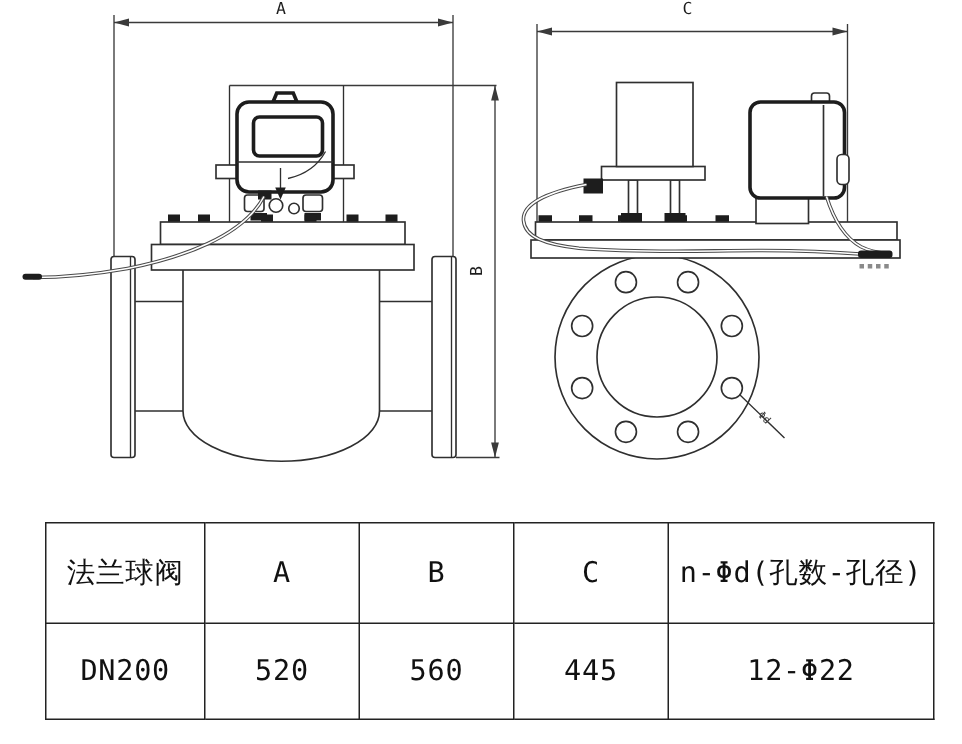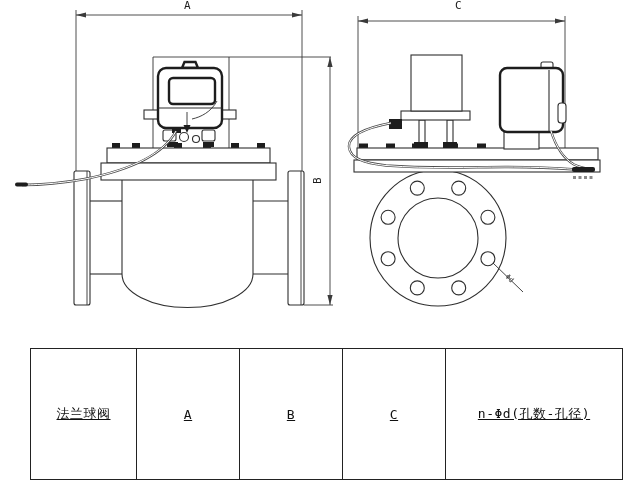--- a/index.html
+++ b/index.html
@@ -18,21 +18,21 @@
   svg .arr  { fill:#3a3a3a; stroke:none; }
   svg text.dimlbl { font-family:"DejaVu Sans Mono","Liberation Mono",monospace; font-size:11px; fill:#1d1d1d; }
   svg text.tiny   { font-family:"DejaVu Sans Mono","Liberation Mono",monospace; font-size:7px; fill:#3a3a3a; }
   svg .cable-core { stroke:#fff; stroke-width:1; fill:none; }
   svg .cable      { stroke:#4a4a4a; stroke-width:2.4; fill:none; }
 
   table.spec {
     position:absolute; left:30px; top:348px; width:592px; height:132px;
     border-collapse:collapse; table-layout:fixed;
     font-family:"DejaVu Sans Mono","Liberation Mono",monospace;
-    font-size:13px; color:#111;text-decoration:underline;
+    font-size:19px; color:#111;
   }
   table.spec td {
     border:1.6px solid #222; text-align:center; vertical-align:middle;
     letter-spacing:0.5px; overflow:hidden; white-space:nowrap;
   }
 </style>
 </head>
 <body>
 
 <div class="canvas">
@@ -202,16 +202,23 @@
         <col style="width:177px">
     </colgroup>
     <tbody>
         <tr style="height:45px">
       <td>法兰球阀</td>
       <td>A</td>
       <td>B</td>
       <td>C</td>
       <td>n-Φd(孔数-孔径)</td>
     </tr>
+    <tr style="height:43px">
+      <td>DN200</td>
+      <td>520</td>
+      <td>560</td>
+      <td>445</td>
+      <td>12-Φ22</td>
+    </tr>
   </tbody>
     </table>
 
 </div>
 
 </body></html>

